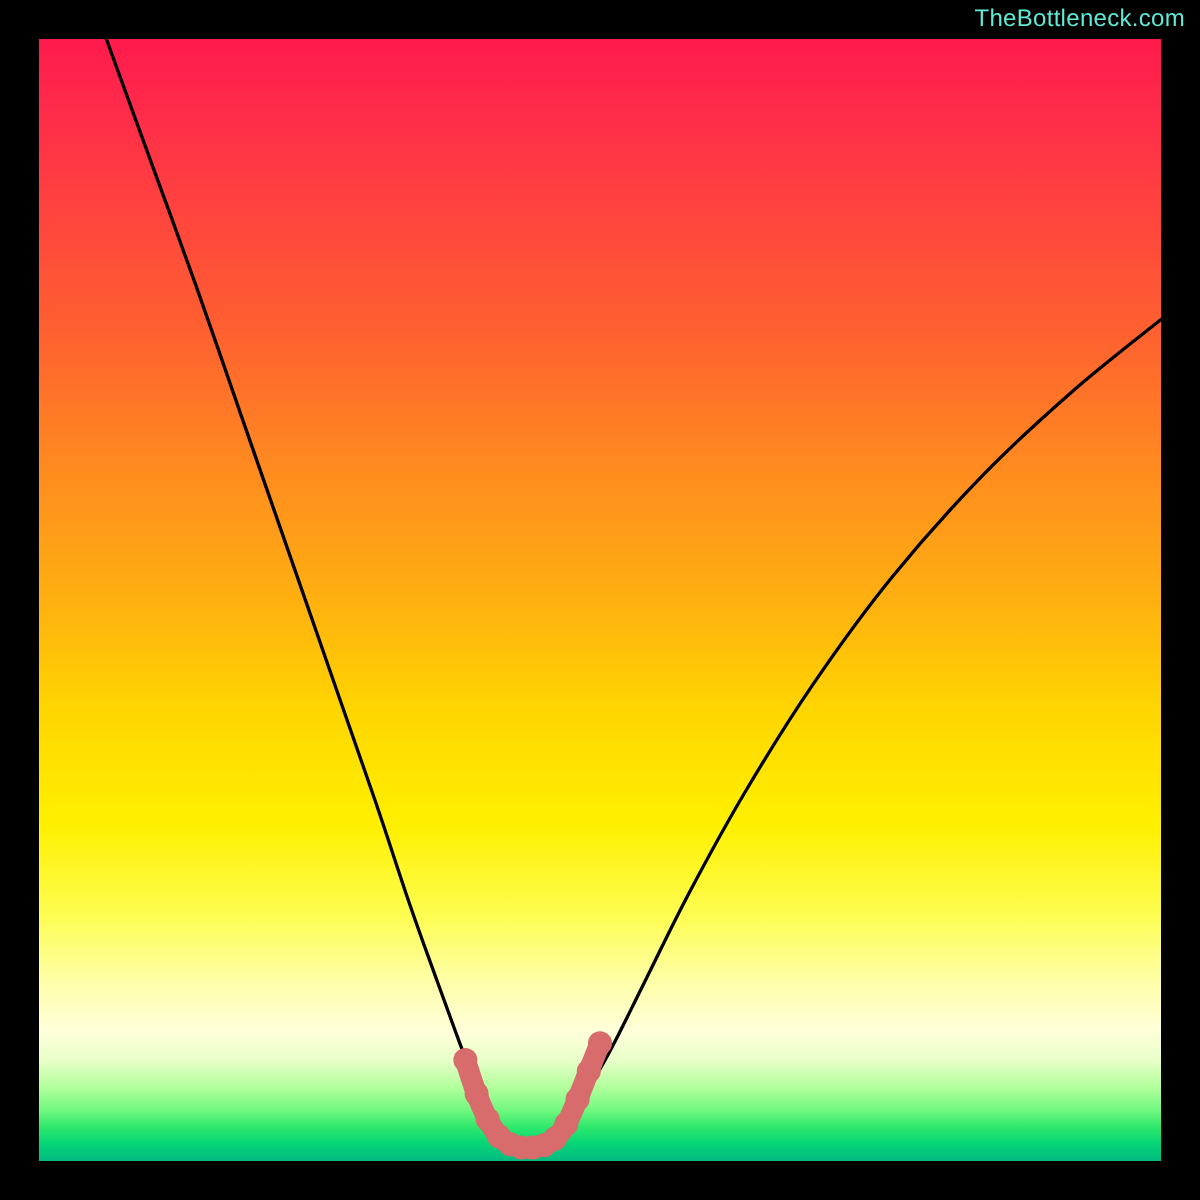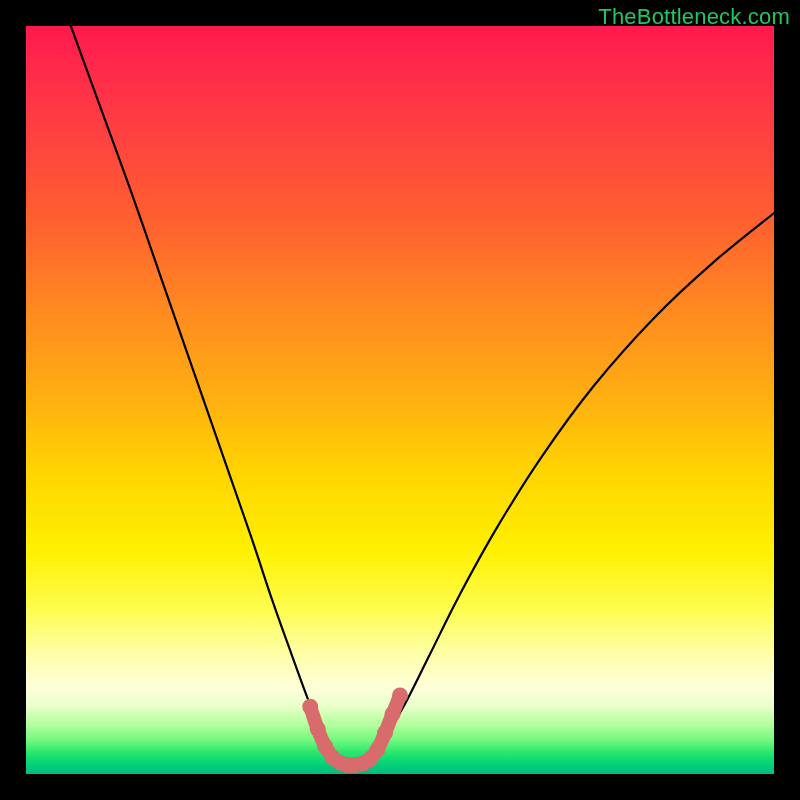--- a/index.html
+++ b/index.html
@@ -47,22 +47,22 @@
       #2ee86c 97%,
       #08d876 98.3%,
       #02c87c 99.2%,
       #02ba80 100%
     );
   }
   .watermark {
     position: absolute;
     top: 4px;
     right: 10px;
-    color: #22c55e;
-    font-size: 22px;
+    color: #5eead4;
+    font-size: 16px;
     font-weight: 500;
     letter-spacing: 0.2px;
     user-select: none;
   }
   svg.curve {
     position: absolute;
     inset: 0;
   }
 </style>
 </head>

